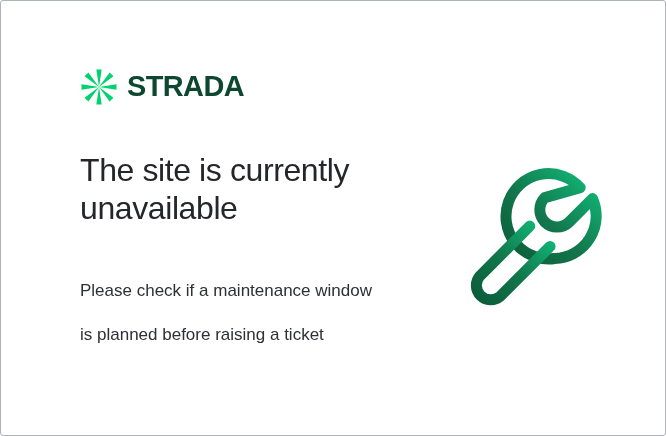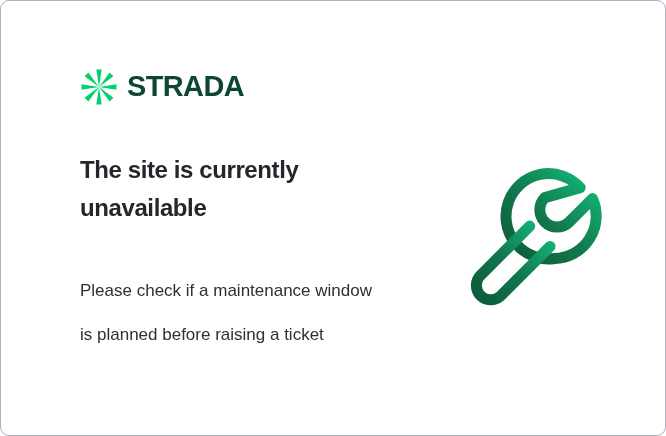--- a/index.html
+++ b/index.html
@@ -14,21 +14,21 @@
     -webkit-font-smoothing: antialiased;
   }
 
   .page-card {
     position: relative;
     box-sizing: border-box;
     width: 666px;
     height: 436px;
     background: #ffffff;
     border: 1px solid #aeb2bd;
-    border-radius: 9px;
+    border-radius: 3px;
     overflow: hidden;
   }
 
   
   .brand {
     position: absolute;
     left: 79px;
     top: 67px;
     display: flex;
     align-items: center;
@@ -44,23 +44,23 @@
     height: 30px;
   }
 
   
   .headline {
     position: absolute;
     left: 79px;
     top: 150px;
     width: 330px;
     margin: 0;
-    font-size: 24px;
+    font-size: 32px;
     line-height: 38px;
-    font-weight: 700;
+    font-weight: 400;
     letter-spacing: -0.4px;
     color: #24262b;
   }
 
   
   .body-copy {
     position: absolute;
     left: 79px;
     top: 268px;
     width: 300px;

